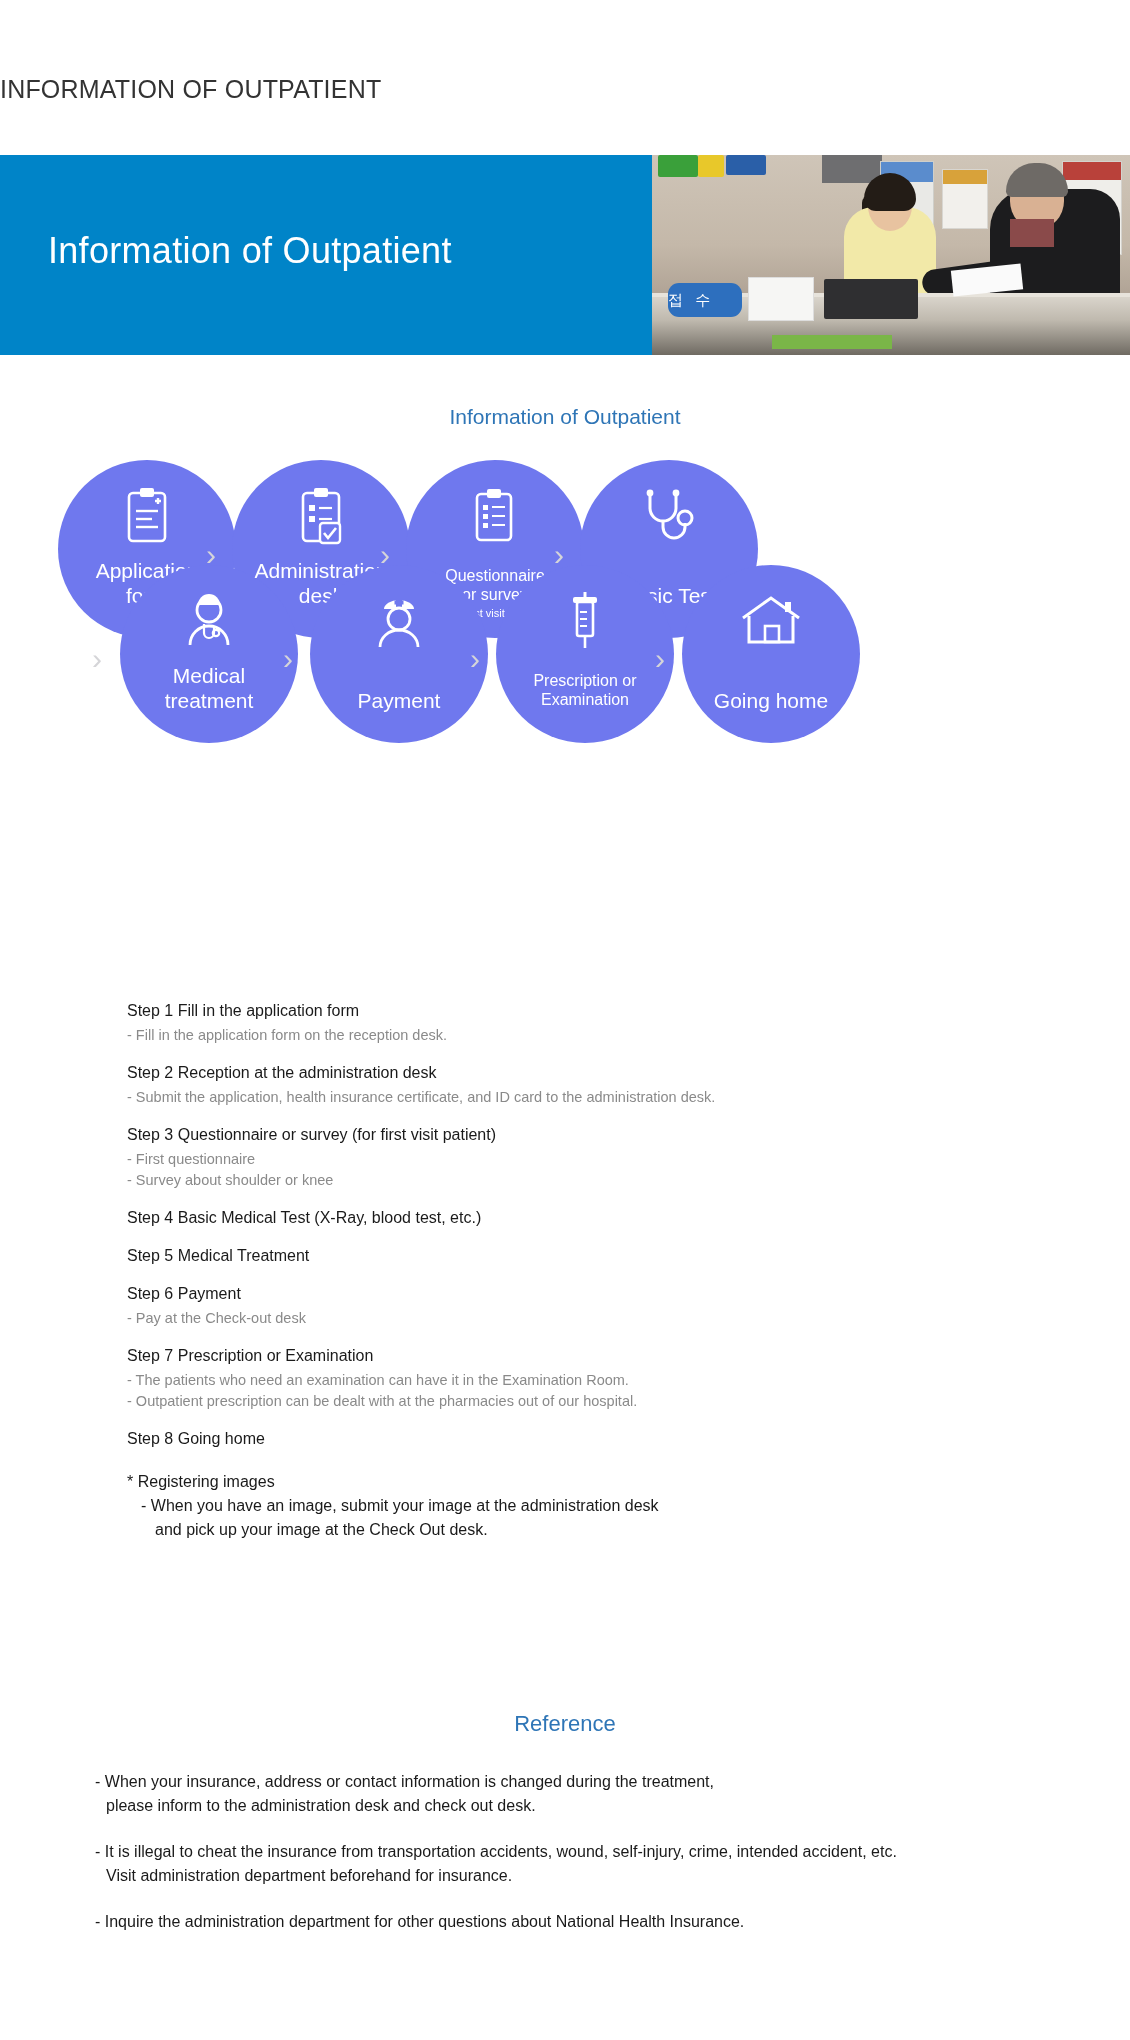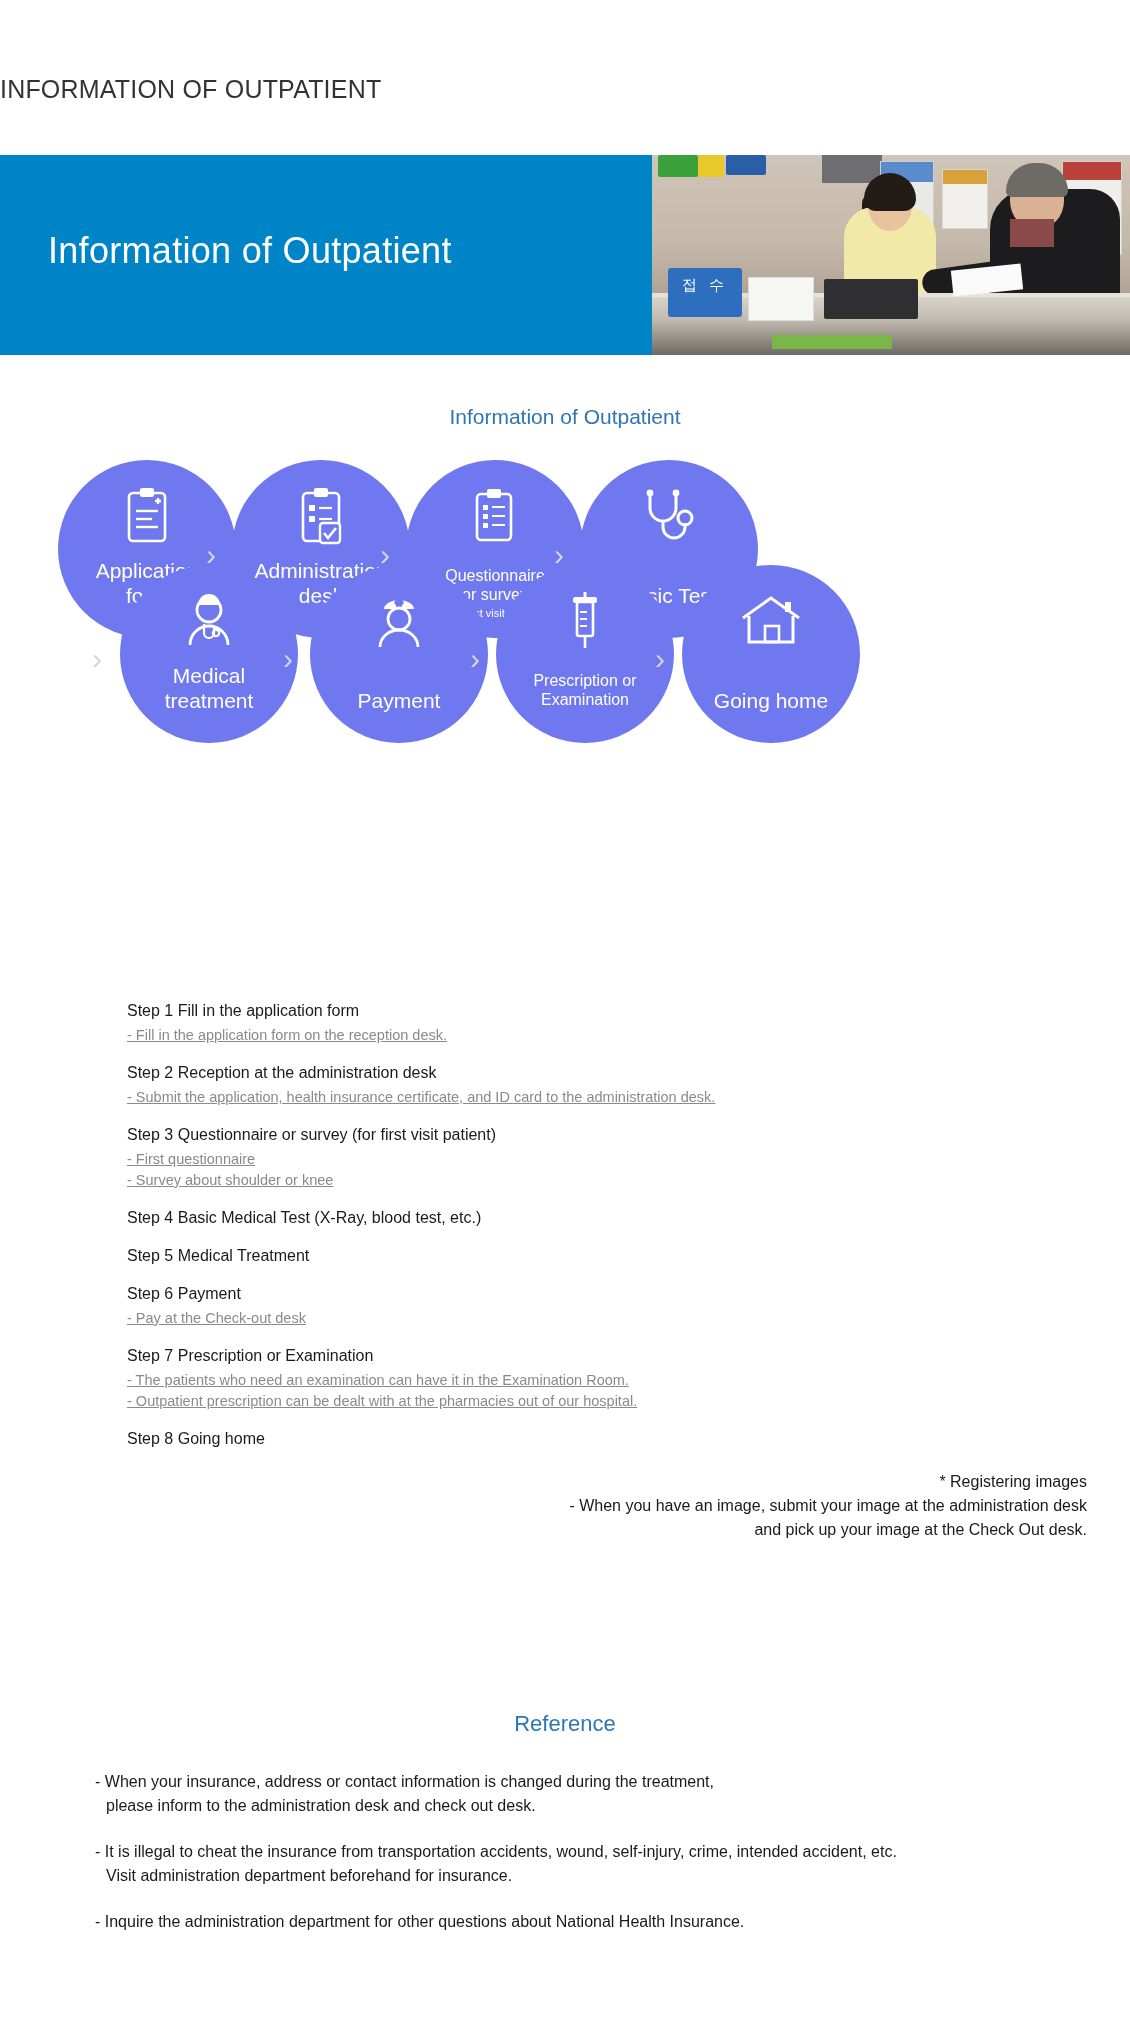--- a/index.html
+++ b/index.html
@@ -93,23 +93,23 @@
   .ph-poster3 .hd { height:18px; background:#b9413a; }
   .ph-counter {
     position:absolute; left:0px; bottom:0px; width:478px; height:58px;
     background: linear-gradient(180deg,#d9d4cb 0%, #bfb9ae 40%, #6f6a62 100%);
   }
   .ph-counter-top {
     position:absolute; left:0px; bottom:52px; width:478px; height:10px;
     background:#e7e3db;
   }
   .ph-desk-sign {
-    position:absolute; left:16px; bottom:38px; width:74px; height:49px;
-    background:#2d6fbe; border-radius:3px;
-    color:#fff; font-size:15px; text-align:center; line-height:34px;
+    position:absolute; left:16px; bottom:38px; width:74px; height:34px;
+    background:#2d6fbe; border-radius:11px;
+    color:#fff; font-size:15px; line-height:34px;
     letter-spacing:4px;
   }
   .ph-white-box {
     position:absolute; left:96px; bottom:34px; width:64px; height:42px;
     background:#f6f6f4; border:1px solid #ddd;
   }
   .ph-monitor {
     position:absolute; left:172px; bottom:36px; width:94px; height:40px;
     background:#2f2f31; border-radius:2px;
   }
@@ -234,23 +234,22 @@
   .step-title {
     font-size: 16px;
     color: #1a1a1a;
     line-height: 22px;
     margin-bottom: 3px;
   }
   .step-sub {
     font-size: 14.5px;
     color: #8a8a8a;
     line-height: 21px;
-    text-decoration: underline;
-  }
-  .note-block { margin-top: 20px; text-align: right; }
+  }
+  .note-block { margin-top: 20px; }
   .note-line {
     font-size: 16px;
     color: #1a1a1a;
     line-height: 24px;
   }
   .note-line.indent1 { padding-left: 14px; }
   .note-line.indent2 { padding-left: 28px; }
 
   
   .reference {

